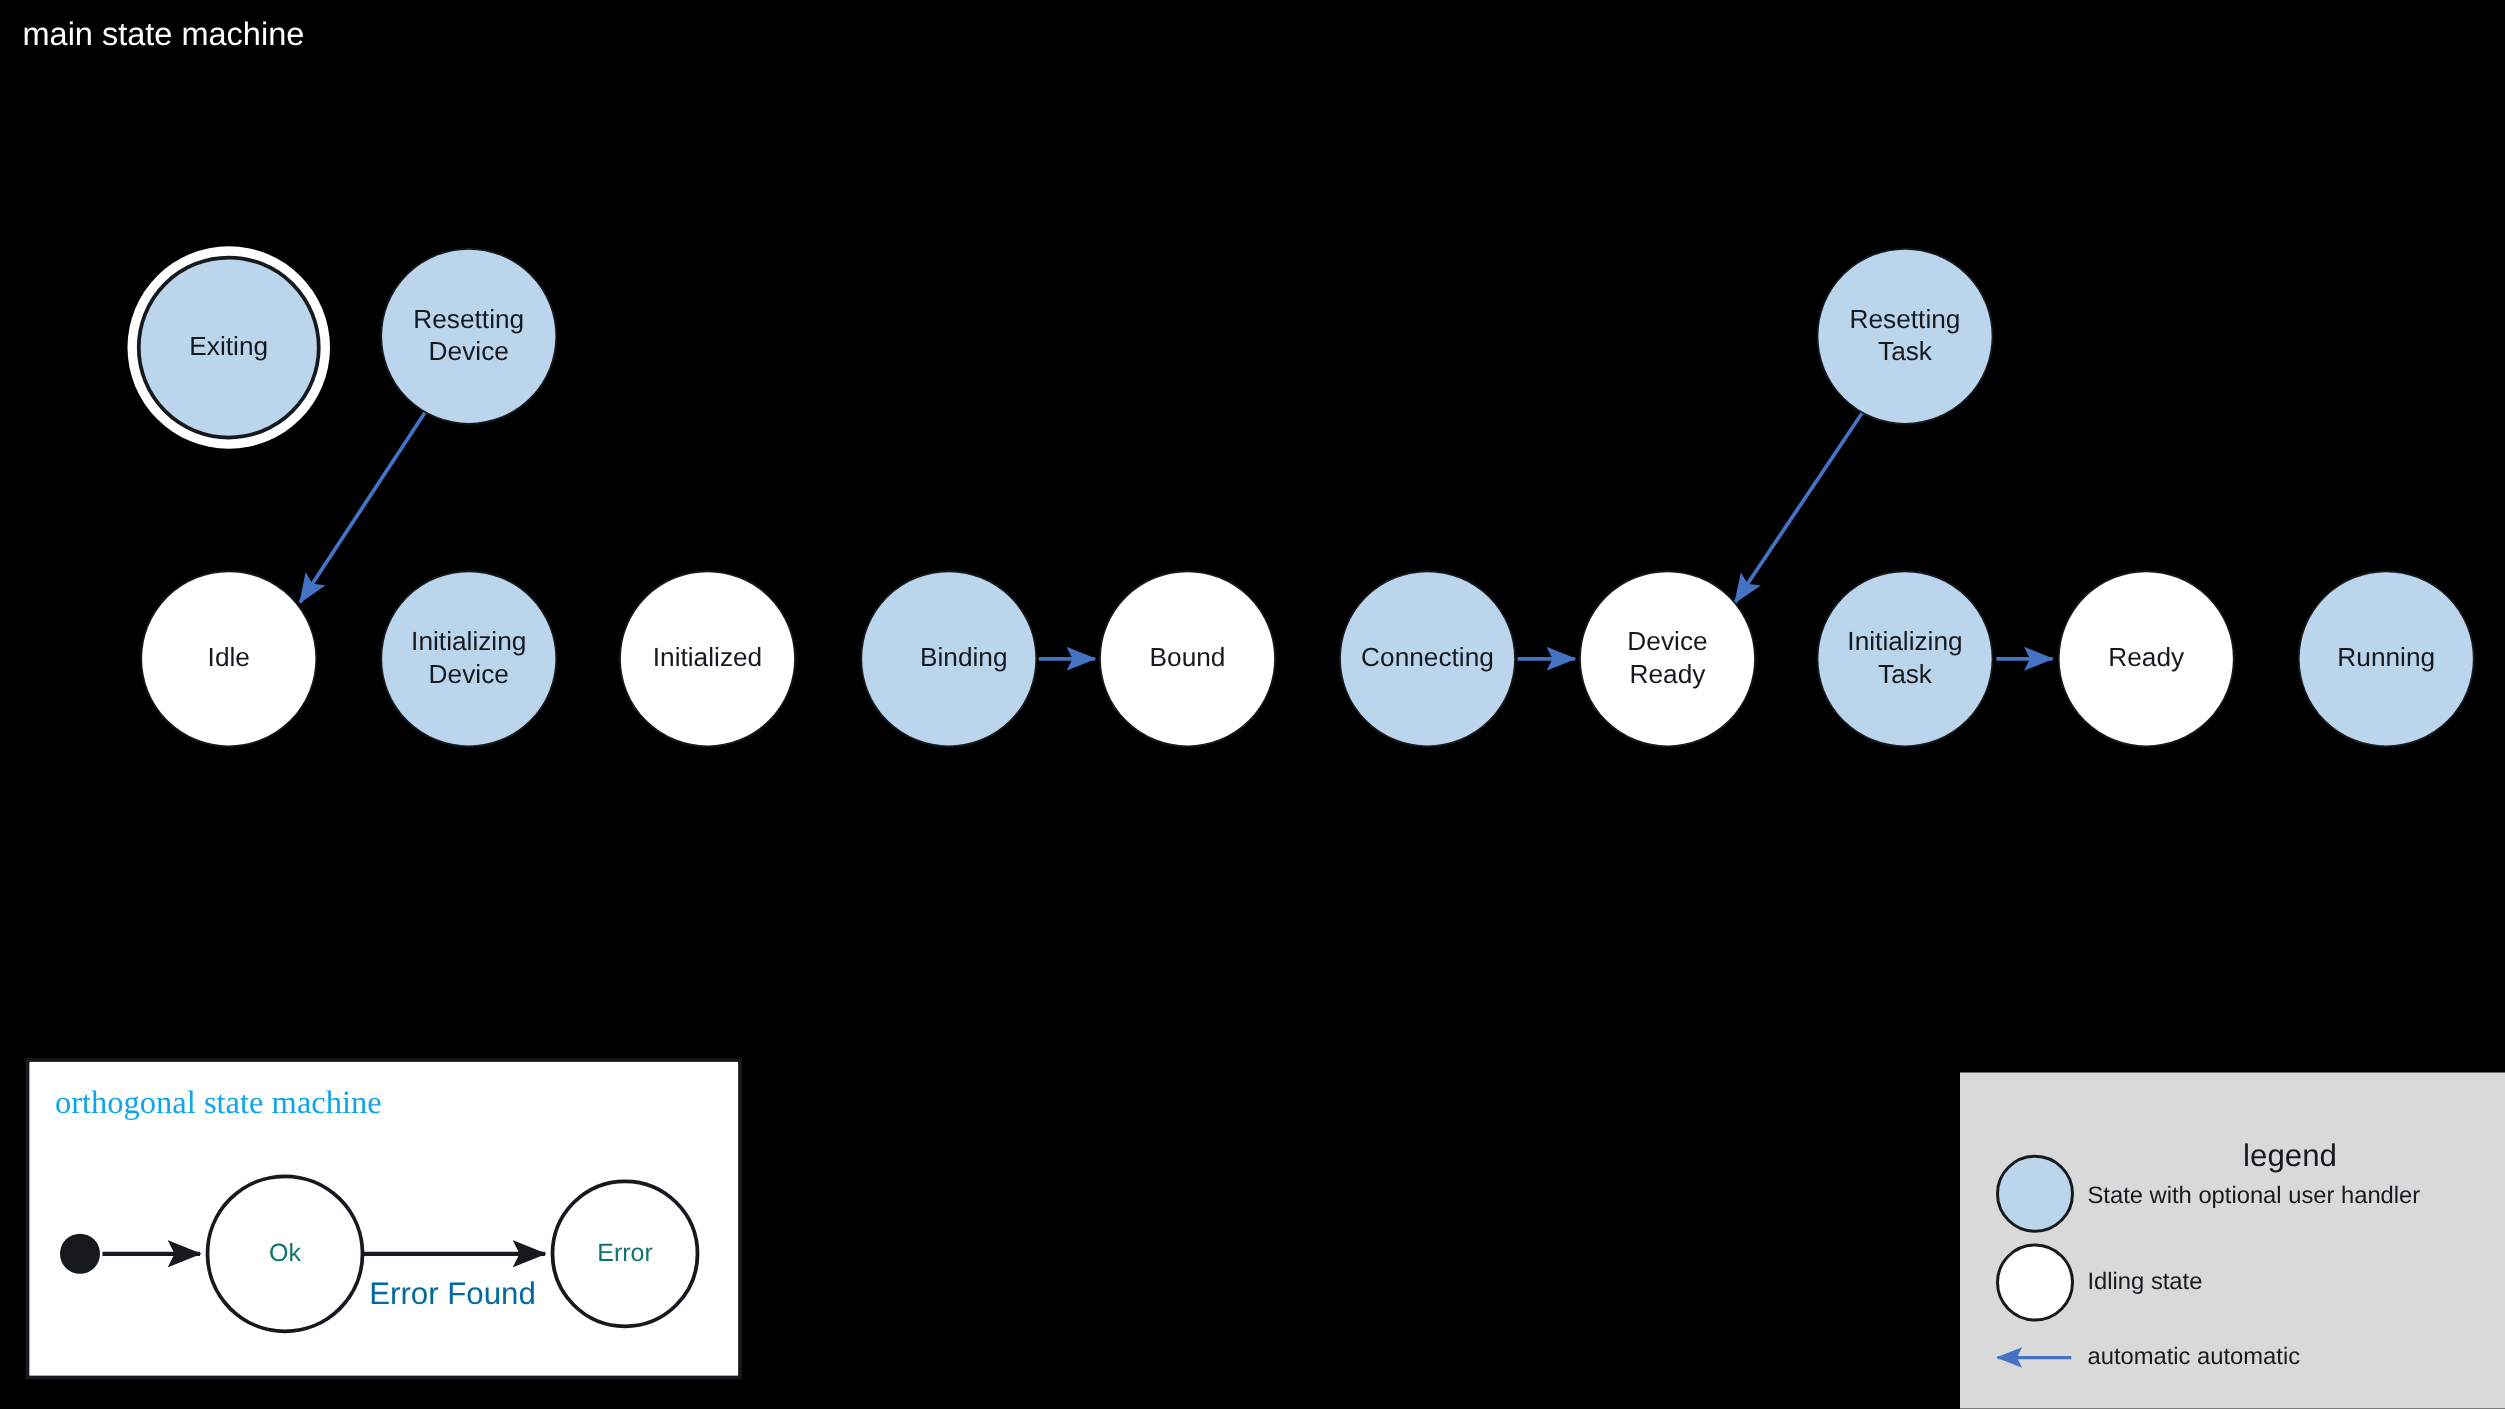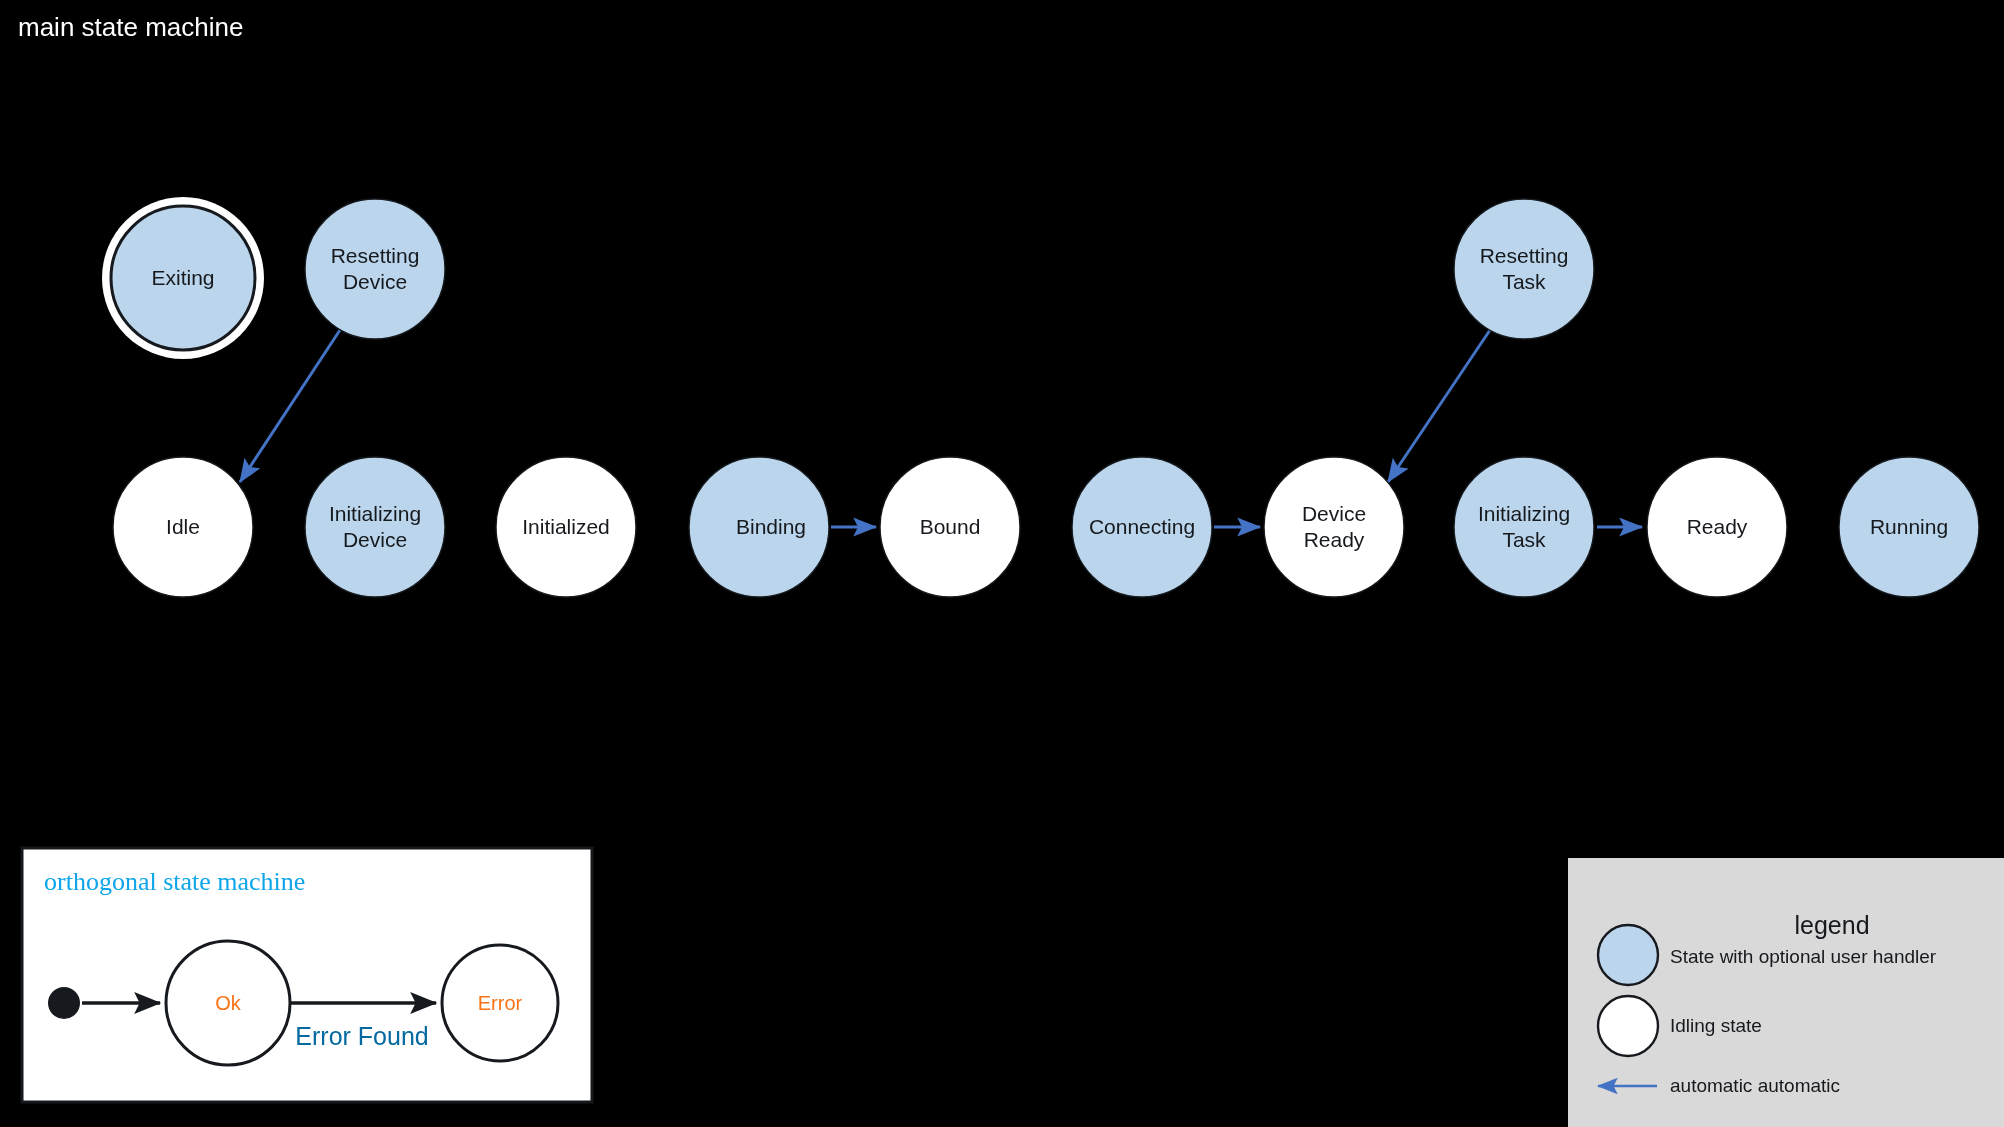--- a/index.html
+++ b/index.html
@@ -42,21 +42,21 @@
   }
   .ortho-title {
     position: absolute;
     color: #0ea5e9;
     font-size: 26px;
     font-family: Liberation Serif, serif;
     white-space: nowrap;
   }
   .ortho-node-label {
     position: absolute;
-    color: #f97316;
+    color: #0f766e;
     font-size: 20px;
     font-family: "Liberation Sans", sans-serif;
     transform: translate(-50%, -50%);
     white-space: nowrap;
   }
   .ortho-edge-label {
     position: absolute;
     color: #0369a1;
     font-size: 25px;
     font-family: "Liberation Sans", sans-serif;

